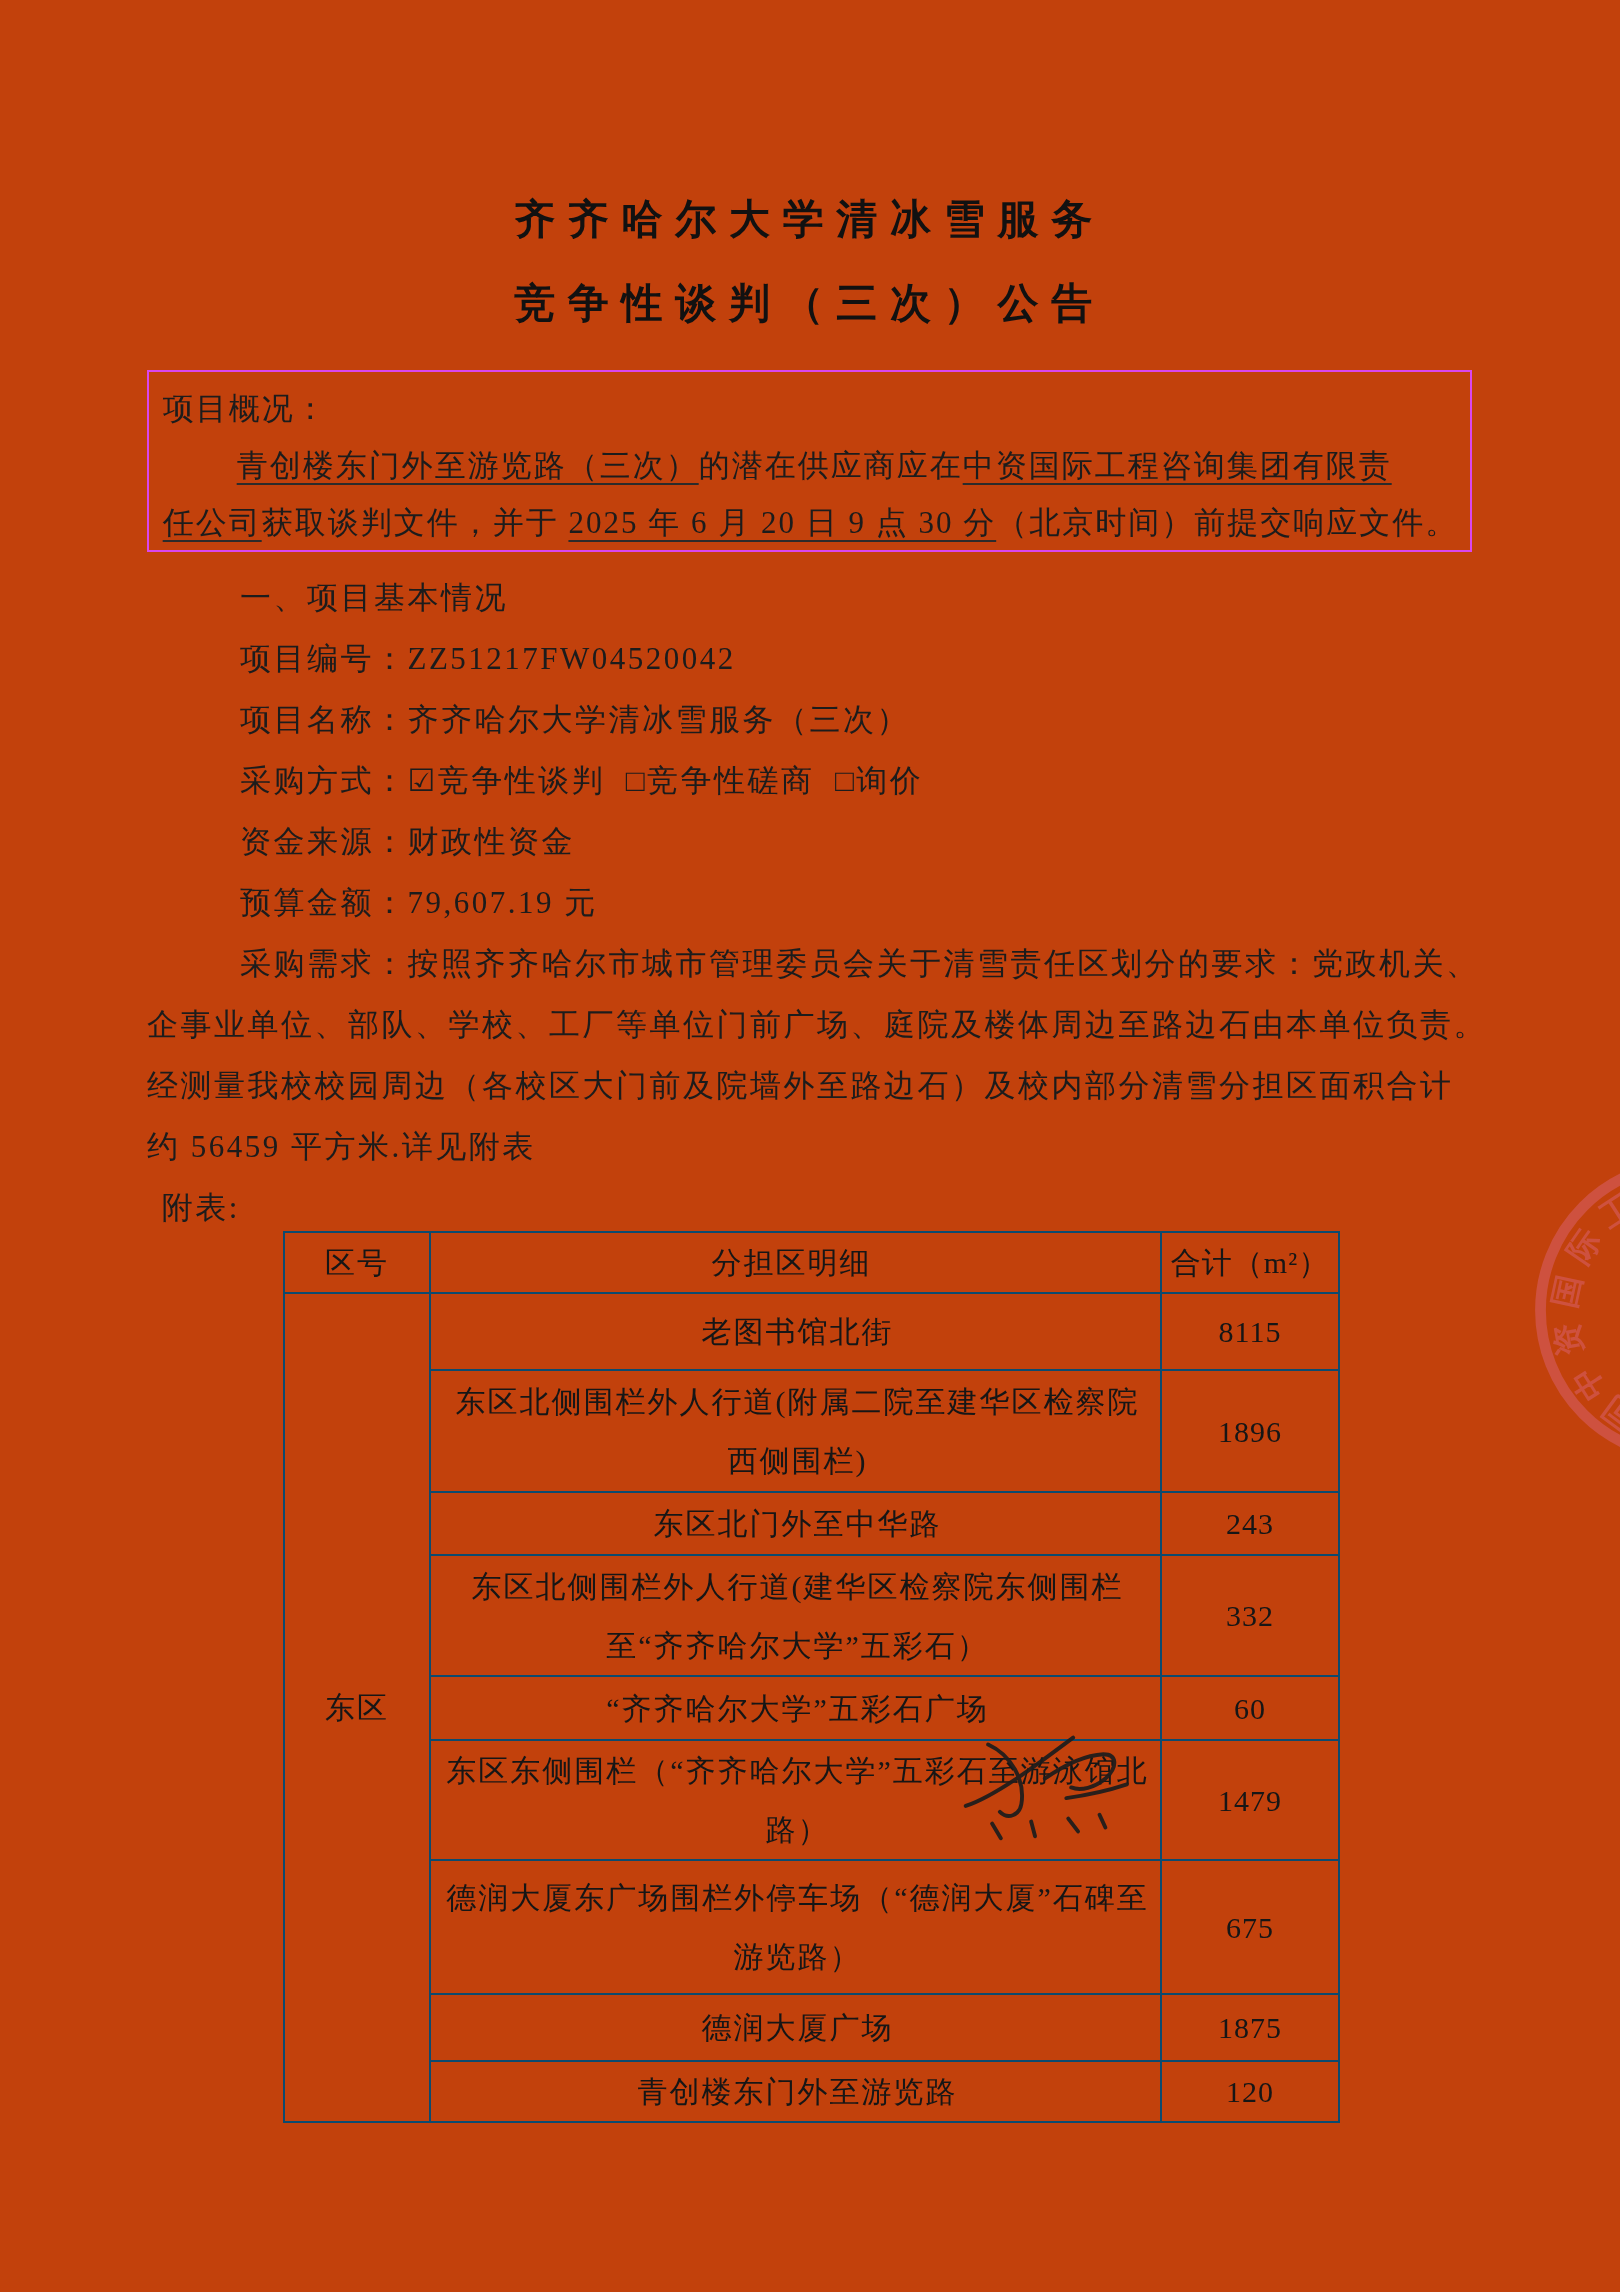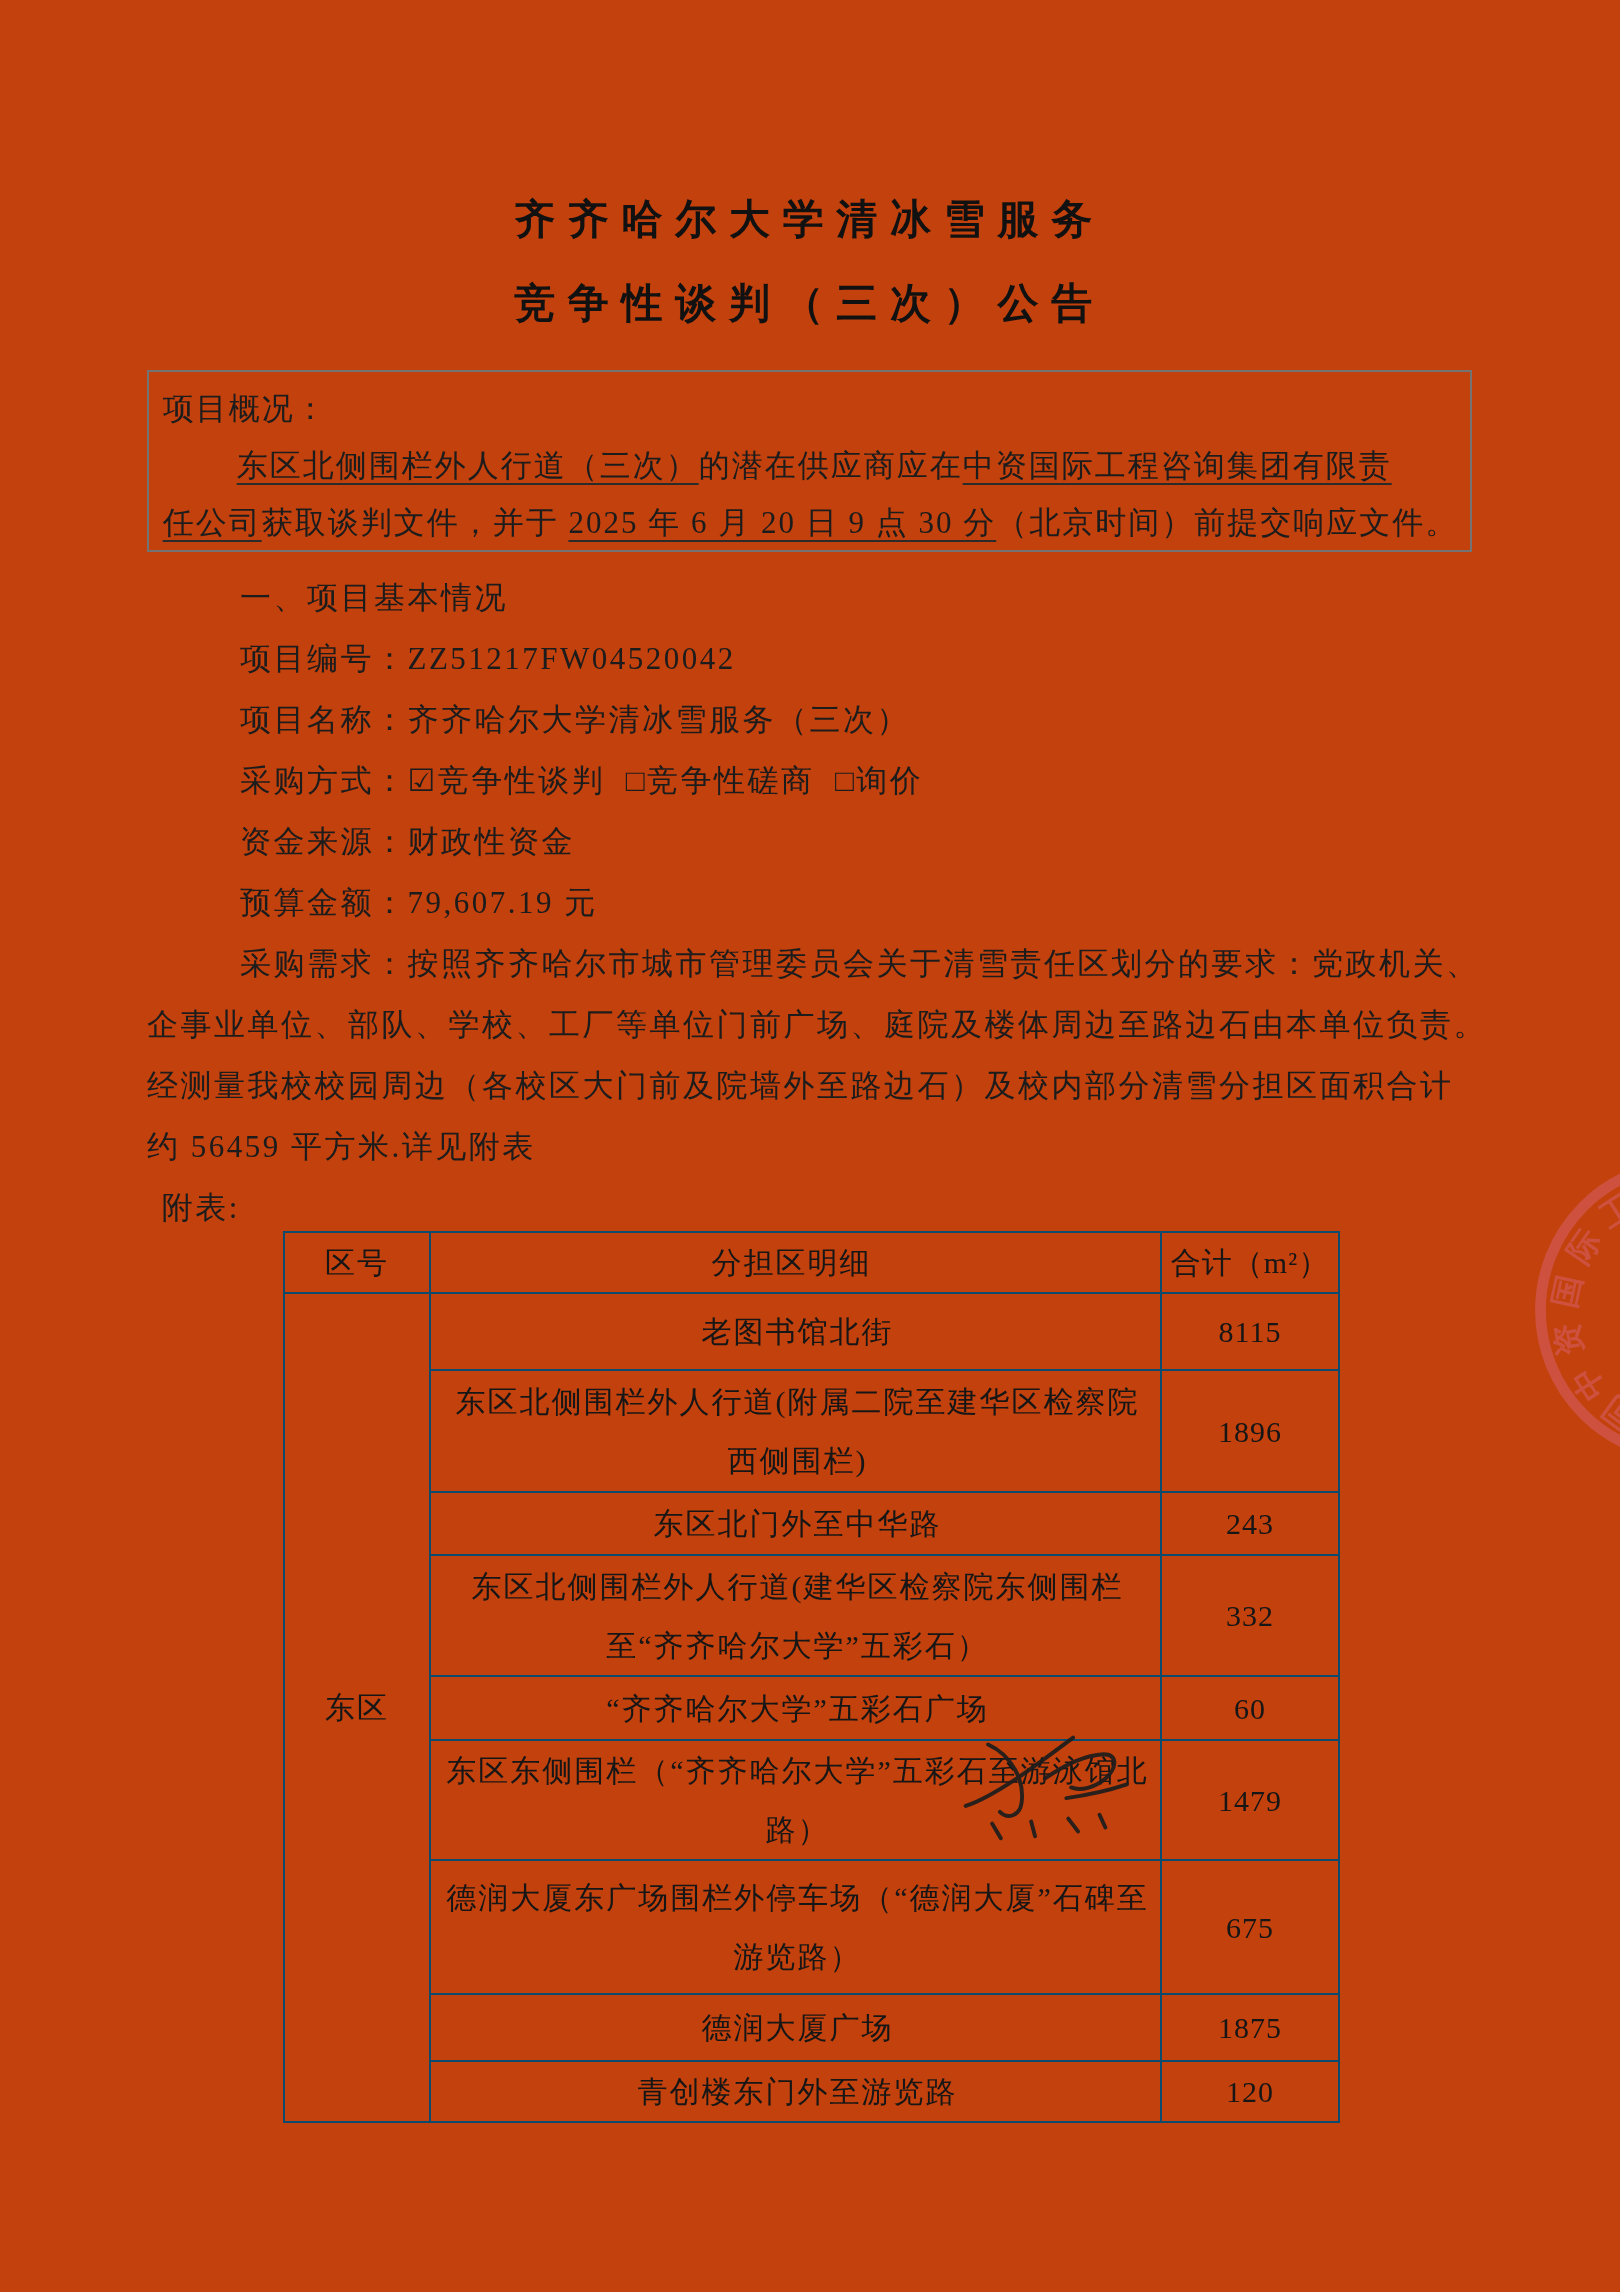--- a/index.html
+++ b/index.html
@@ -17,21 +17,21 @@
     text-align:center;font-weight:bold;
     font-size:41px;letter-spacing:12.7px;
     font-family:"Liberation Serif","DejaVu Serif",serif;
     color:#111;white-space:nowrap;
   }
   .title.l1{top:192px;}
   .title.l2{top:276px;}
   
   .obox{
     position:absolute;left:147px;top:370px;width:1325px;height:182px;
-    border:2px solid #737373;box-sizing:border-box;
+    border:2px solid #d946ef;box-sizing:border-box;
     padding:7.8px 13.7px 0 13.7px;
     font-size:31px;letter-spacing:2px;line-height:57px;
   }
   .obox .row{white-space:nowrap;}
   .obox .ind2{text-indent:74px;}
   .u{
     text-decoration:underline;
     text-decoration-thickness:2px;
     text-underline-offset:6.9px;
     text-decoration-color:#2b2b2b;
@@ -70,21 +70,21 @@
 </head>
 <body>
 
 <div class="page">
 
   <div class="title l1">齐齐哈尔大学清冰雪服务</div>
   <div class="title l2">竞争性谈判（三次）公告</div>
 
   <div class="obox">
     <div class="row">项目概况：</div>
-    <div class="row ind2"><span class="u">东区北侧围栏外人行道（三次）</span><span>的潜在供应商应在</span><span class="u">中资国际工程咨询集团有限责</span></div>
+    <div class="row ind2"><span class="u">青创楼东门外至游览路（三次）</span><span>的潜在供应商应在</span><span class="u">中资国际工程咨询集团有限责</span></div>
     <div class="row"><span class="u">任公司</span><span>获取谈判文件，并于 </span><span class="u">2025 年 6 月 20 日 9 点 30 分</span><span>（北京时间）前提交响应文件。</span></div>
   </div>
 
   <div class="body-lines">
     <div class="bline ind">一、项目基本情况</div>
     <div class="bline ind">项目编号：ZZ51217FW04520042</div>
     <div class="bline ind">项目名称：齐齐哈尔大学清冰雪服务（三次）</div>
     <div class="bline ind">采购方式：☑竞争性谈判  □竞争性磋商  □询价</div>
     <div class="bline ind">资金来源：财政性资金</div>
     <div class="bline ind">预算金额：79,607.19 元</div>

